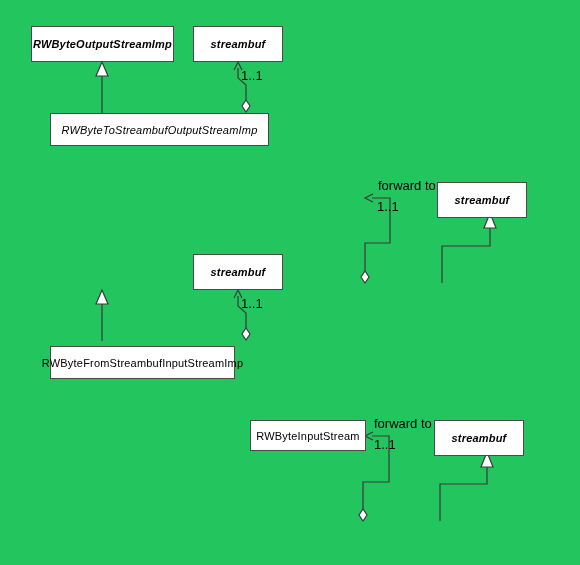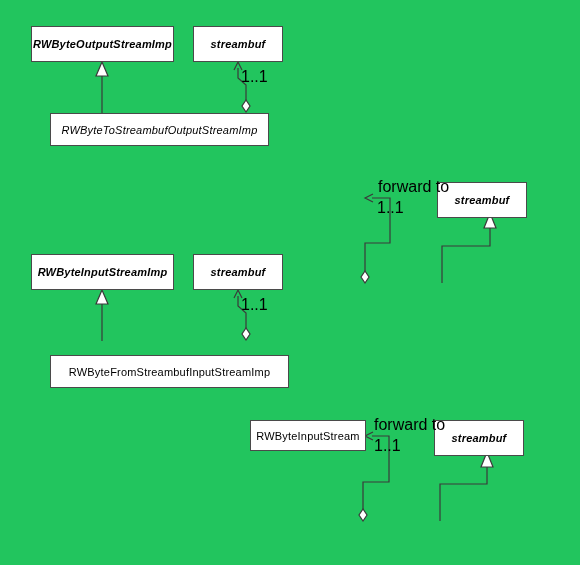--- a/index.html
+++ b/index.html
@@ -32,21 +32,21 @@
   .uml-class.abstract {
     font-style: italic;
     font-weight: bold;
   }
   .uml-class.concrete {
     font-style: normal;
     font-weight: normal;
   }
   .edge-label {
     position: absolute;
-    font-size: 16px;
+    font-size: 13px;
     color: #000000;
     white-space: nowrap;
     z-index: 4;
     background: transparent;
   }
   svg.links {
     position: absolute;
     left: 0;
     top: 0;
     width: 580px;
@@ -118,25 +118,24 @@
   <div class="edge-label" style="left:241px; top:68px;">1..1</div>
 
 
   <div class="uml-class abstract" style="left:437px; top:182px; width:90px; height:36px;">streambuf</div>
 
 
   <div class="edge-label" style="left:378px; top:178px;">forward to</div>
 
   <div class="edge-label" style="left:377px; top:199px;">1..1</div>
 
-  <div class="uml-class abstract" style="left:31px; top:254px; width:143px; height:36px;">RWByteInputStreamImp</div>
 
   <div class="uml-class abstract" style="left:193px; top:254px; width:90px; height:36px;">streambuf</div>
 
-  <div class="uml-class concrete" style="left:50px; top:355px; width:239px; height:33px;">RWByteFromStreambufInputStreamImp</div>
+  <div class="uml-class concrete" style="left:50px; top:346px; width:185px; height:33px;">RWByteFromStreambufInputStreamImp</div>
 
   <div class="edge-label" style="left:241px; top:296px;">1..1</div>
 
   <div class="uml-class concrete" style="left:250px; top:420px; width:116px; height:31px;">RWByteInputStream</div>
 
   <div class="uml-class abstract" style="left:434px; top:420px; width:90px; height:36px;">streambuf</div>
 
 
   <div class="edge-label" style="left:374px; top:416px;">forward to</div>
 

